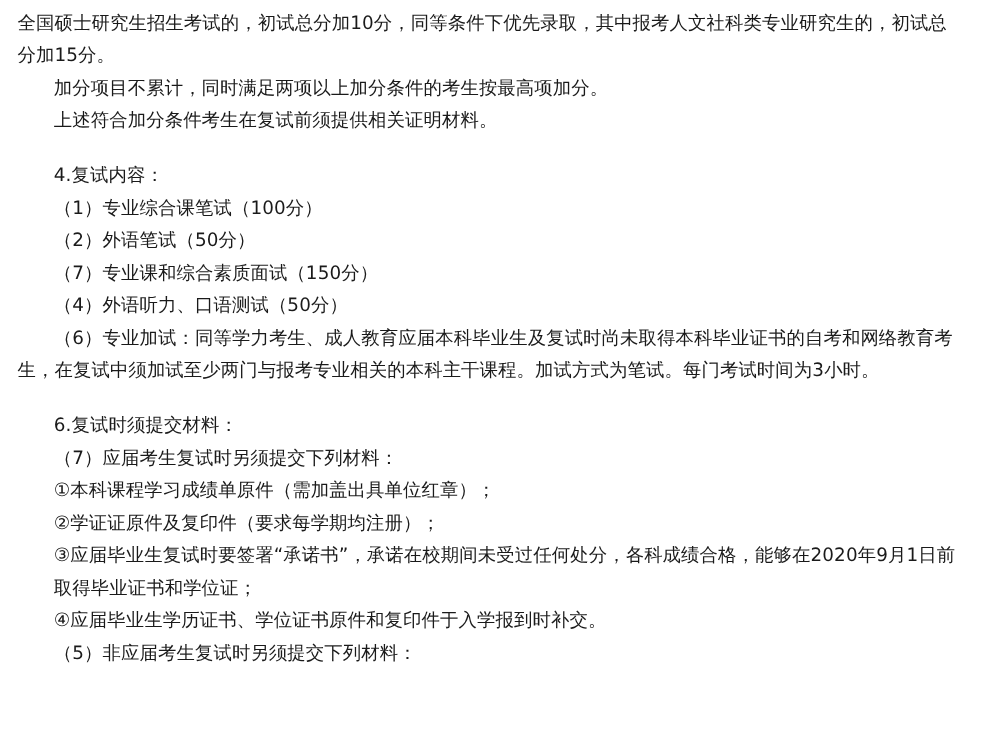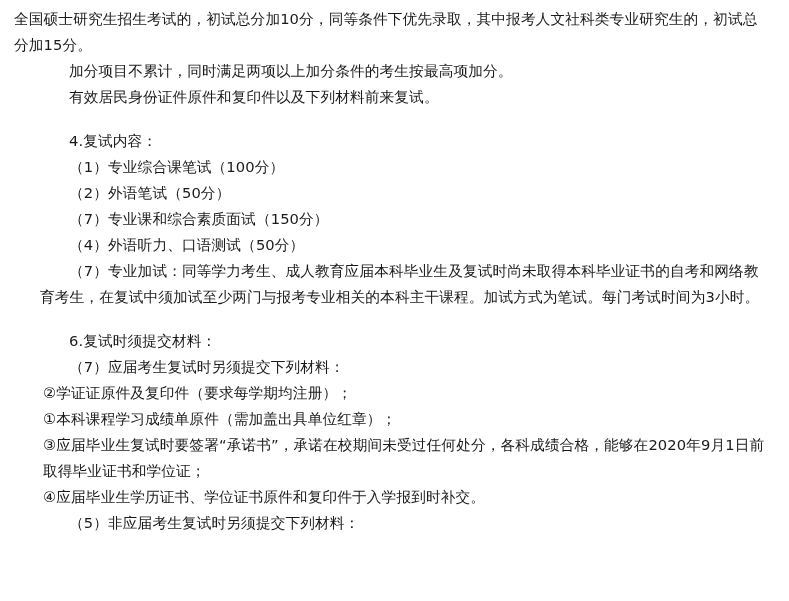--- a/index.html
+++ b/index.html
@@ -24,47 +24,46 @@
   .para {
     font-size: 14.7px;
     line-height: 26px;
     margin: 0;
     text-align: left;
     letter-spacing: 0.1px;
     white-space: pre-wrap;
   }
   .indent1 {
     text-indent: 29px;
-    margin-left: 26px;
   }
   .indent-item {
     padding-left: 29px;
     text-indent: 0;
   }
   .gap-md {
     height: 18px;
   }
 </style>
 </head>
 <body>
 
 <div class="page">
   <div id="doc-body">
       <p class="para">全国硕士研究生招生考试的，初试总分加10分，同等条件下优先录取，其中报考人文社科类专业研究生的，初试总分加15分。</p>
       <p class="para indent1">加分项目不累计，同时满足两项以上加分条件的考生按最高项加分。</p>
-      <p class="para indent1">有效居民身份证件原件和复印件以及下列材料前来复试。</p>
+      <p class="para indent1">上述符合加分条件考生在复试前须提供相关证明材料。</p>
       <div class="gap-md"></div>
       <p class="para indent1">4.复试内容：</p>
       <p class="para indent1">（1）专业综合课笔试（100分）</p>
       <p class="para indent1">（2）外语笔试（50分）</p>
       <p class="para indent1">（7）专业课和综合素质面试（150分）</p>
       <p class="para indent1">（4）外语听力、口语测试（50分）</p>
-      <p class="para indent1">（7）专业加试：同等学力考生、成人教育应届本科毕业生及复试时尚未取得本科毕业证书的自考和网络教育考生，在复试中须加试至少两门与报考专业相关的本科主干课程。加试方式为笔试。每门考试时间为3小时。</p>
+      <p class="para indent1">（6）专业加试：同等学力考生、成人教育应届本科毕业生及复试时尚未取得本科毕业证书的自考和网络教育考生，在复试中须加试至少两门与报考专业相关的本科主干课程。加试方式为笔试。每门考试时间为3小时。</p>
       <div class="gap-md"></div>
       <p class="para indent1">6.复试时须提交材料：</p>
       <p class="para indent1">（7）应届考生复试时另须提交下列材料：</p>
+      <p class="para indent-item">①本科课程学习成绩单原件（需加盖出具单位红章）；</p>
       <p class="para indent-item">②学证证原件及复印件（要求每学期均注册）；</p>
-      <p class="para indent-item">①本科课程学习成绩单原件（需加盖出具单位红章）；</p>
       <p class="para indent-item">③应届毕业生复试时要签署“承诺书”，承诺在校期间未受过任何处分，各科成绩合格，能够在2020年9月1日前取得毕业证书和学位证；</p>
       <p class="para indent-item">④应届毕业生学历证书、学位证书原件和复印件于入学报到时补交。</p>
       <p class="para indent1">（5）非应届考生复试时另须提交下列材料：</p>
     </div>
 </div>
 
 </body></html>

